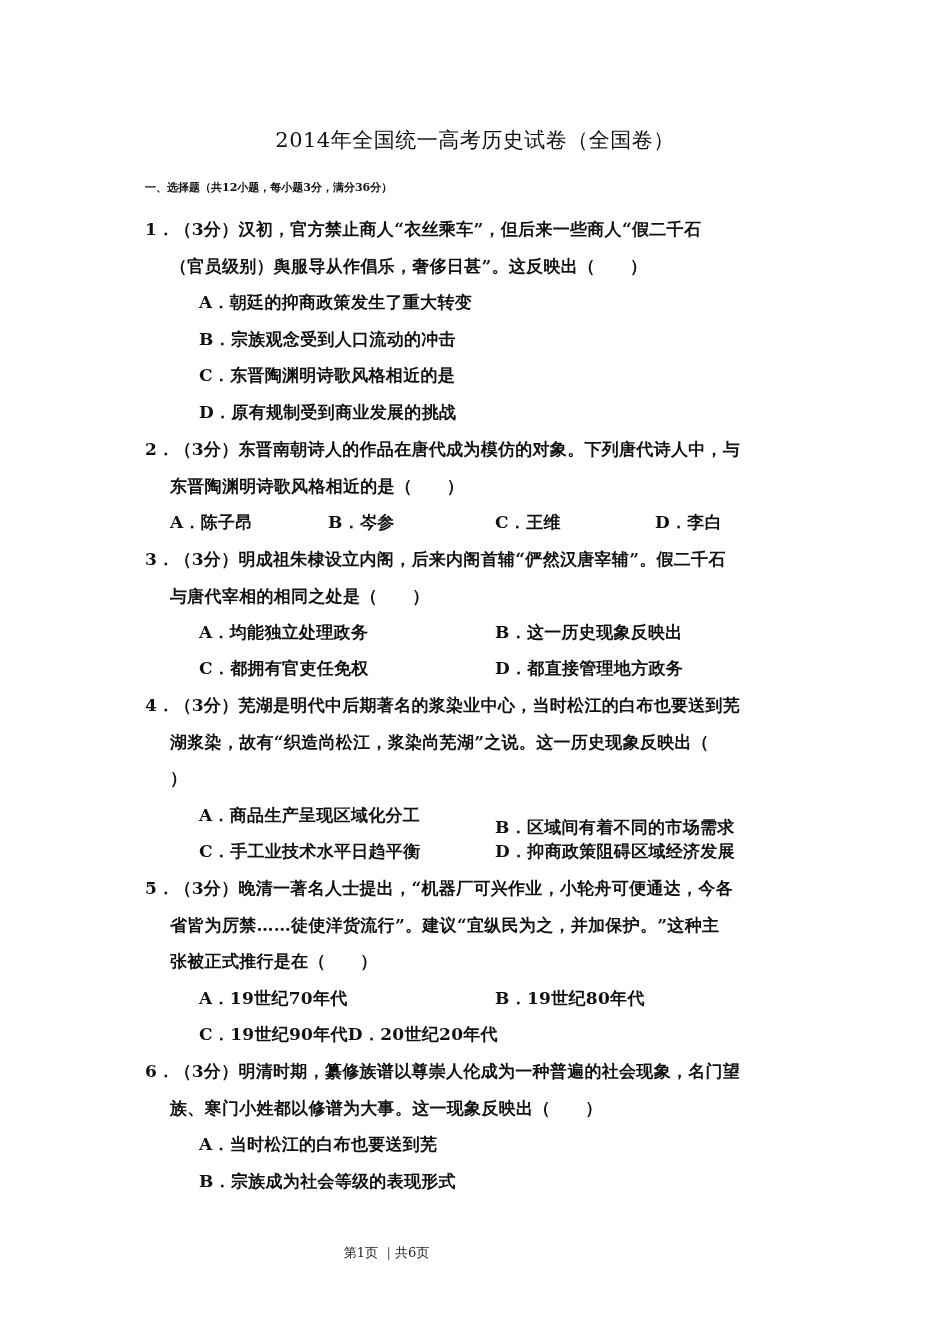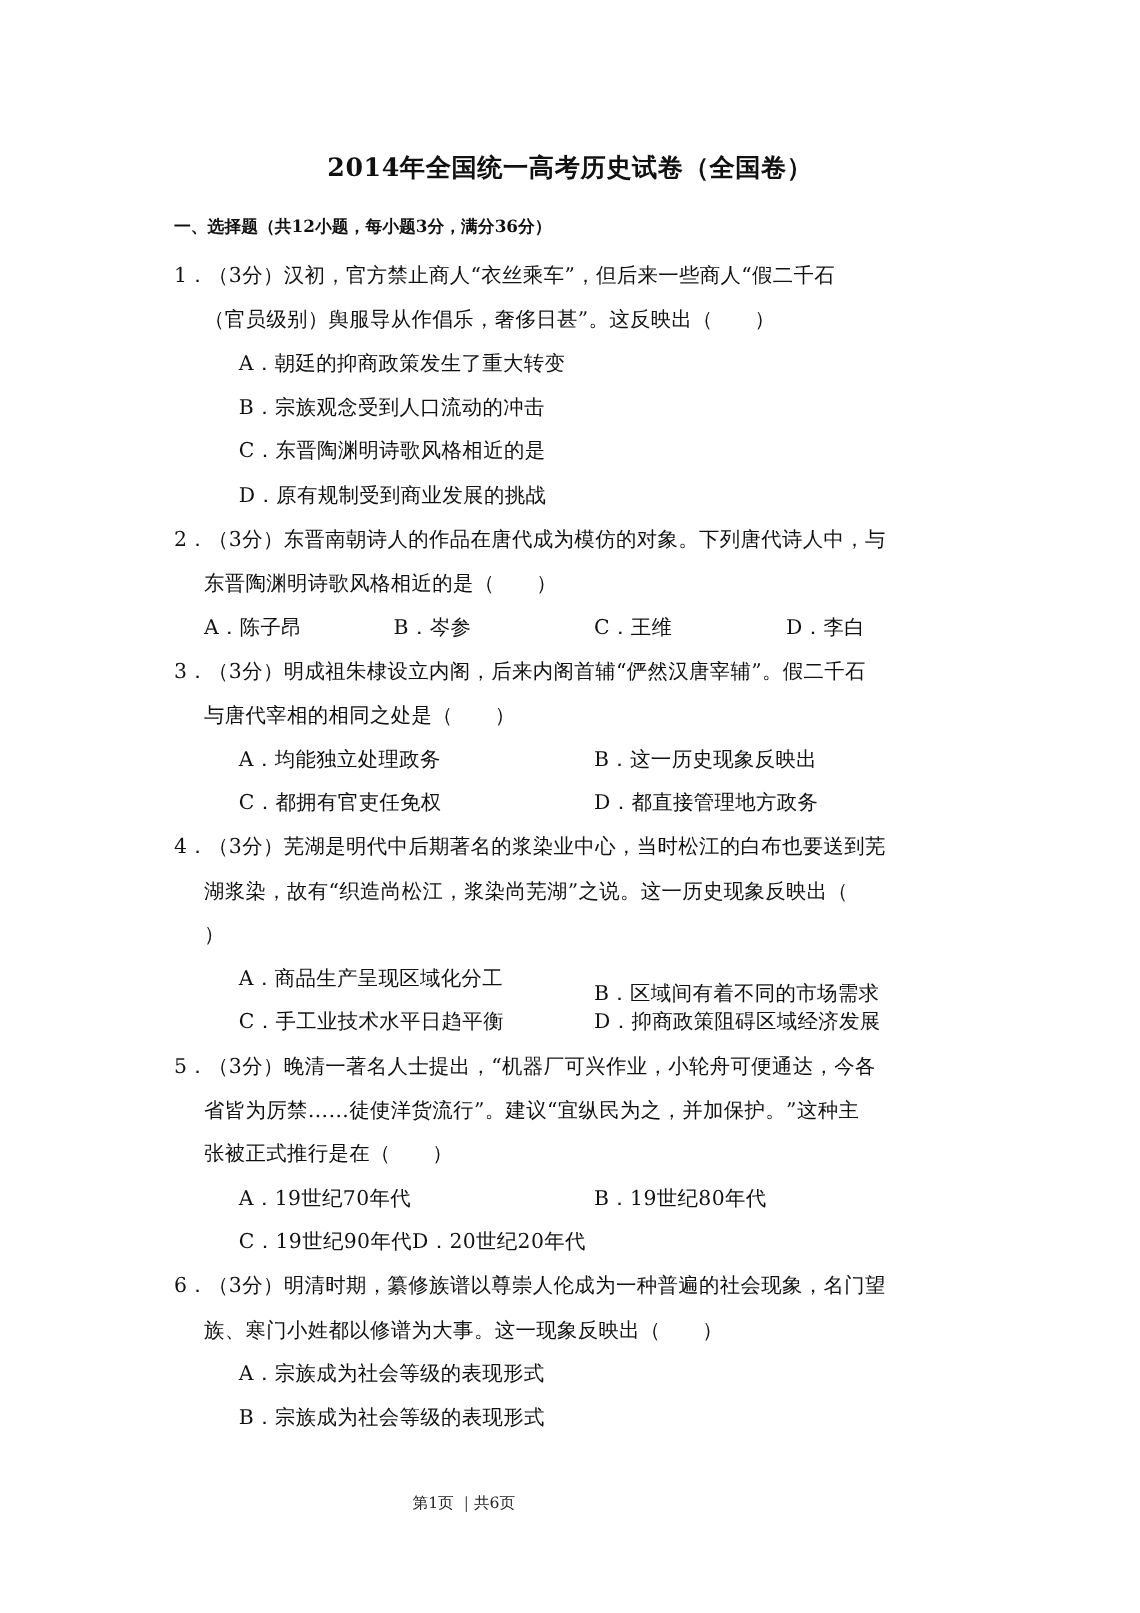--- a/index.html
+++ b/index.html
@@ -1,21 +1,21 @@
 <!DOCTYPE html>
 <html><head>
 <meta charset="utf-8">
 <style>
   html, body { margin:0; padding:0; background:#ffffff; }
   body { width:950px; height:1344px; position:relative; overflow:hidden;
          font-family: "DejaVu Serif", "Liberation Serif", serif; color:#111; }
   .title { position:absolute; top:126px; left:0; width:950px; text-align:center;
-           font-size:21px; font-weight:bold; letter-spacing:0.5px; }
-  .section { position:absolute; top:180px; left:145px; font-size:14px; font-weight:bold; }
-  .line { position:absolute; font-size:17px; white-space:nowrap; letter-spacing:0.3px; }
+           font-size:21px; font-weight:normal; letter-spacing:0.5px; }
+  .section { position:absolute; top:180px; left:145px; font-size:11px; font-weight:bold; }
+  .line { position:absolute; font-size:17px; white-space:nowrap; letter-spacing:0.3px;font-weight:bold; }
   .q { left:145px; }
   .cont { left:170px; }
   .opt { left:170px;margin-left:29px; }
   .opt2 { left:495px; }
   .footer { position:absolute; top:1244px; left:0; width:773px; text-align:center; font-size:13px; color:#222; }
 </style>
 </head>
 <body>
 
 <div>
@@ -76,18 +76,18 @@
     <div class="line opt" style="top:987px">A．19世纪70年代</div>
     <div class="line opt2" style="top:987px">B．19世纪80年代</div>
     <div class="line opt" style="top:1023px">C．19世纪90年代D．20世纪20年代</div>
   </div>
 
   <div>
     <div class="line q" style="top:1060px">
       <span>6．</span><span>（3分）明清时期，纂修族谱以尊崇人伦成为一种普遍的社会现象，名门望</span>
     </div>
     <div class="line cont" style="top:1097px">族、寒门小姓都以修谱为大事。这一现象反映出（　　）</div>
-    <div class="line opt" style="top:1133px">A．宗族成为社会等级的表现形式</div>
+    <div class="line opt" style="top:1133px">A．当时松江的白布也要送到芜</div>
     <div class="line opt" style="top:1170px">B．宗族成为社会等级的表现形式</div>
   </div>
 
   <div class="footer">第1页 ｜共6页</div>
 </div>
 
 </body></html>

